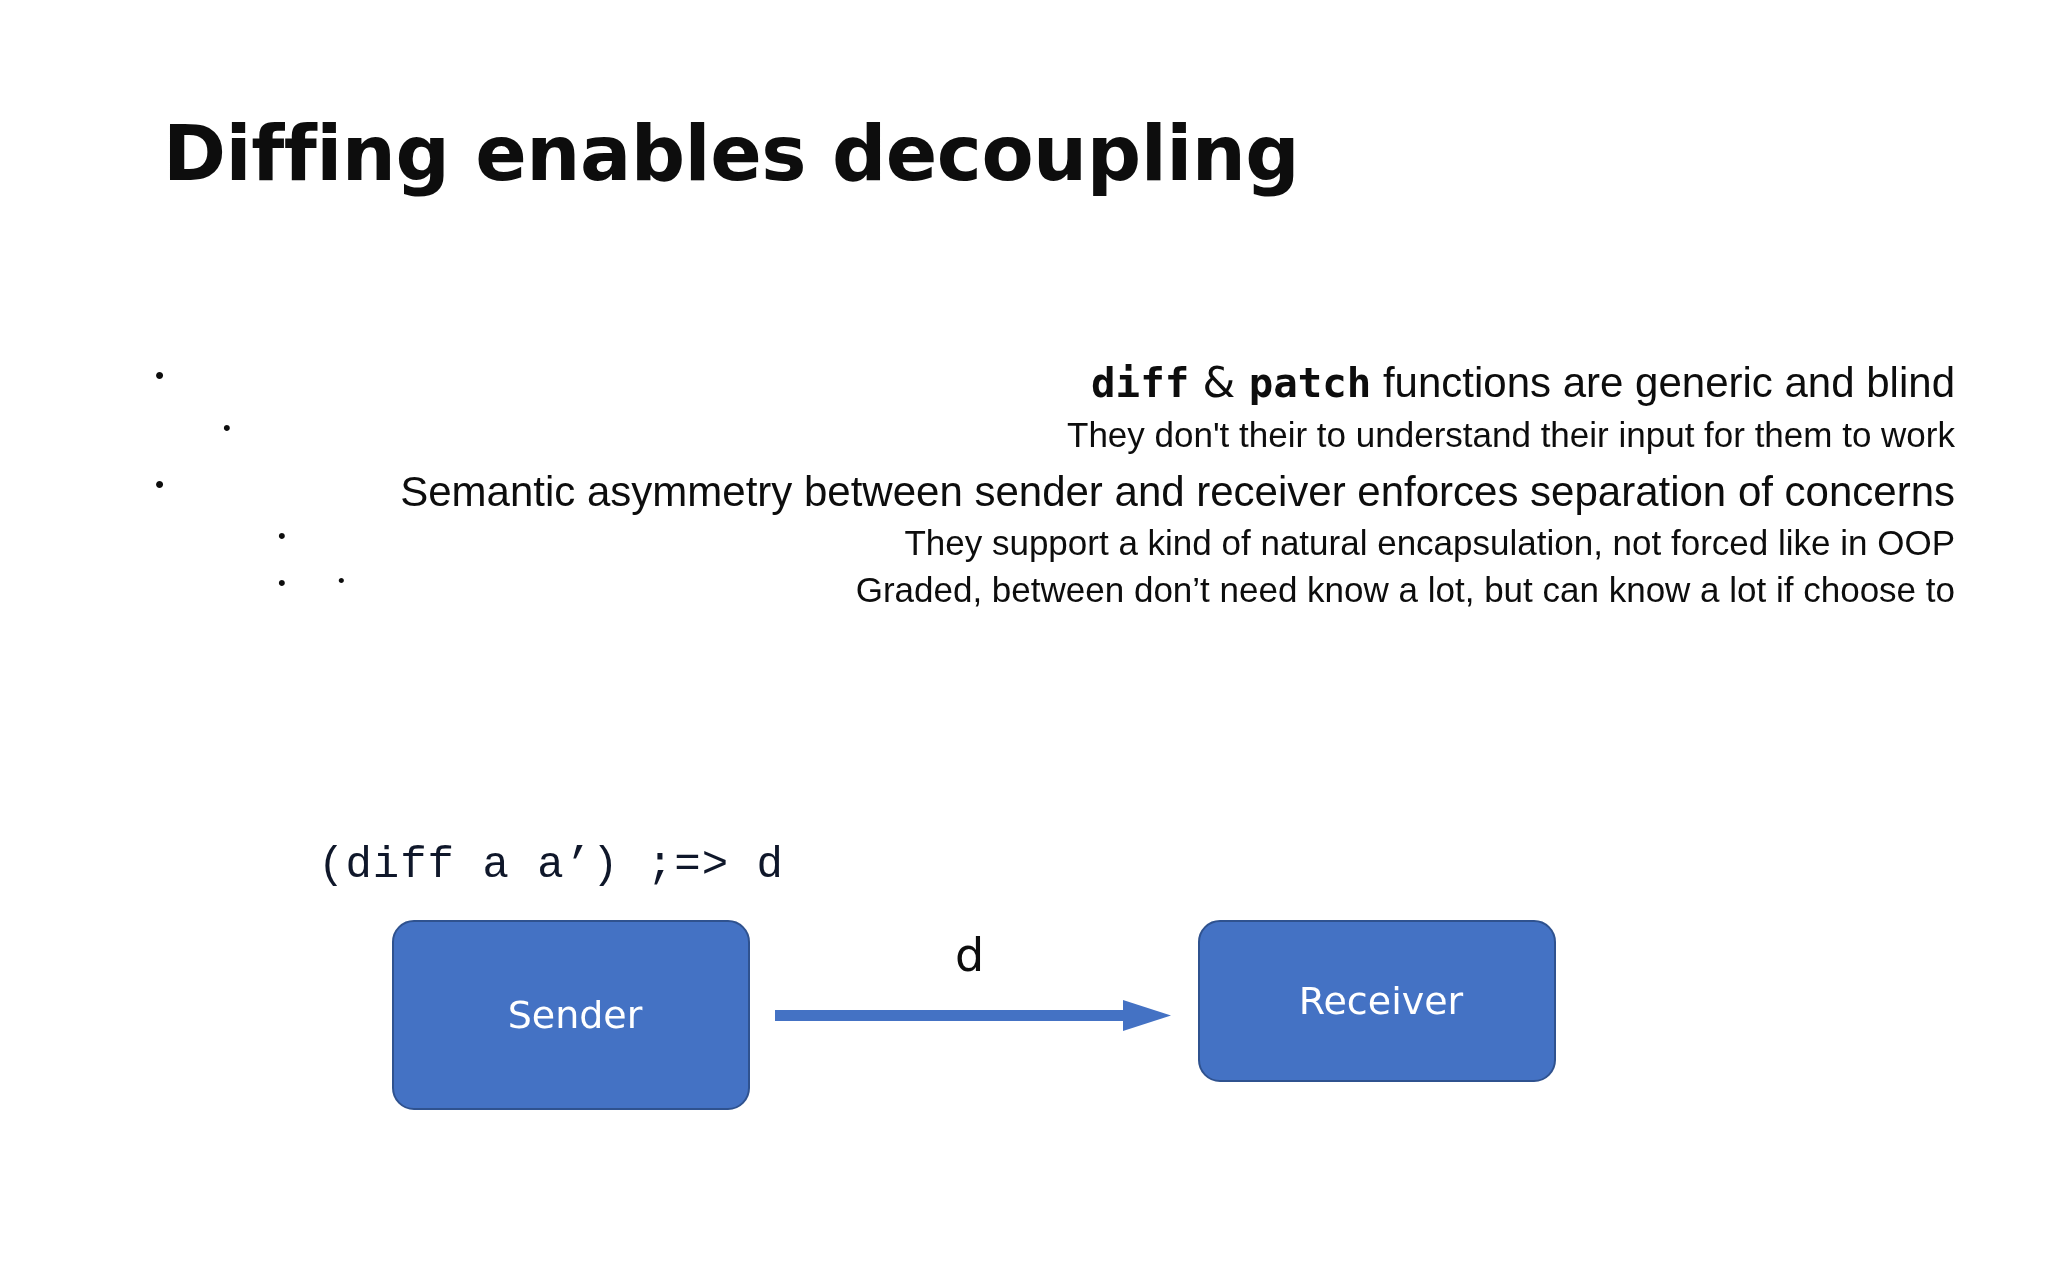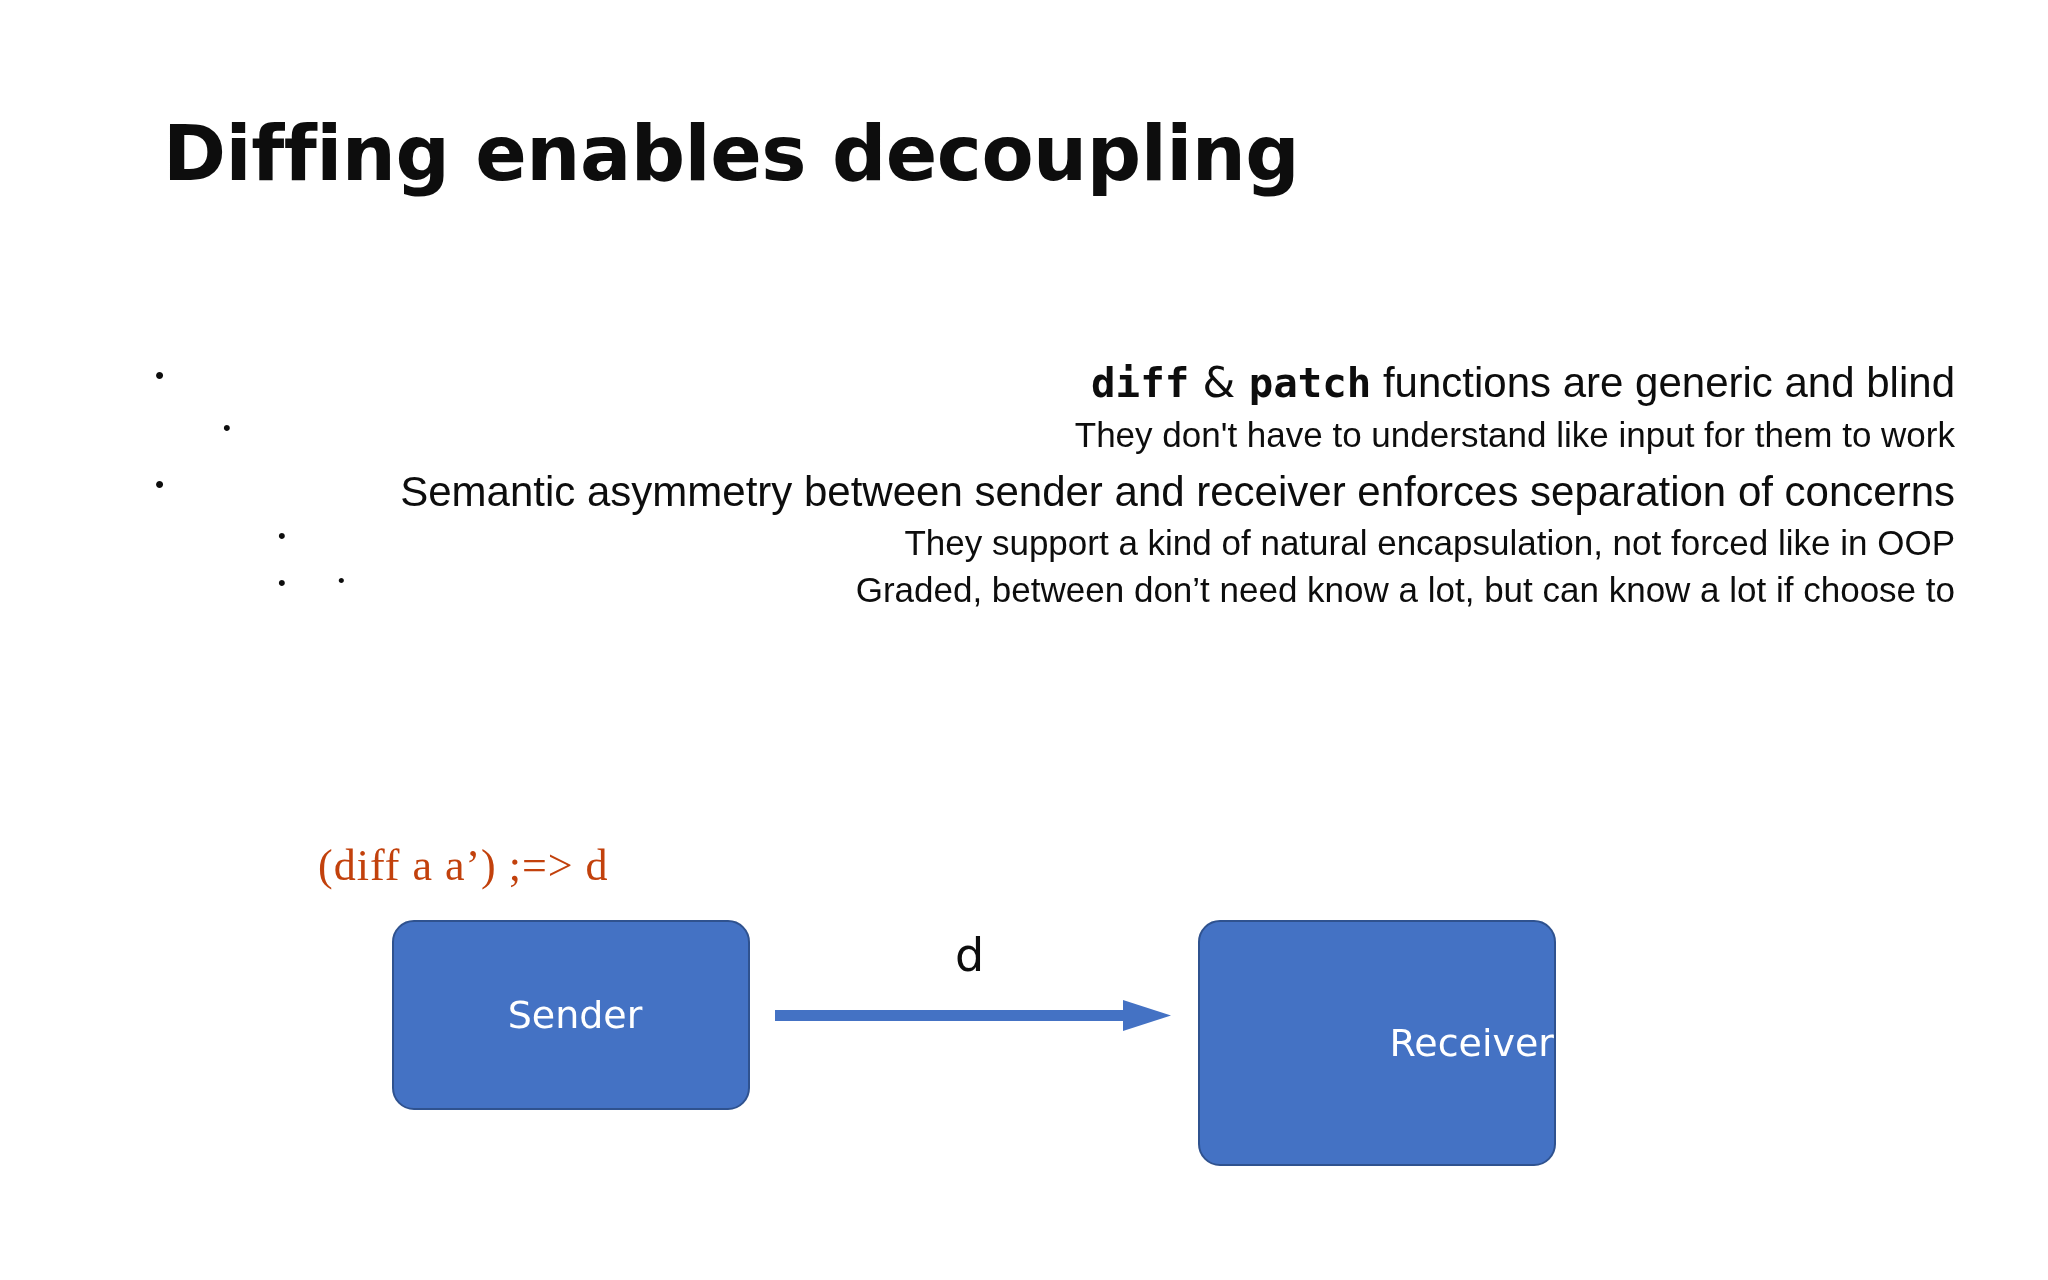--- a/index.html
+++ b/index.html
@@ -123,24 +123,24 @@
   .diagram {
     position: absolute;
     left: 0;
     top: 820px;
     width: 2048px;
     height: 300px;
   }
 
   .code {
     position: absolute;
-    font-family: Liberation Serif, serif;
+    font-family: Liberation Mono, monospace;
     font-size: 44px;
     letter-spacing: 1px;
-    color: #c2410c;
+    color: #0f172a;
     white-space: pre;
   }
   .code-left  { left: 318px; top: 20px; }
   .code-right { left: 1178px; top: 20px; }
 
   .node {
     position: absolute;
     background: #4472c4;
     border: 2px solid #2f528f;
     border-radius: 22px;
@@ -148,21 +148,21 @@
     font-family: "DejaVu Sans", sans-serif;
     font-size: 38px;
     font-weight: 400;
     display: flex;
     align-items: center;
     justify-content: center;
     box-sizing: border-box;
     padding-left: 8px;
   }
   .node-sender   { left: 392px;  top: 100px; width: 358px; height: 190px; }
-  .node-receiver { left: 1198px; top: 100px; width: 358px; height: 246px; justify-content: flex-end; }
+  .node-receiver { left: 1198px; top: 100px; width: 358px; height: 162px; }
 
   .arrow {
     position: absolute;
     left: 775px;
     top: 178px;
     width: 398px;
     height: 36px;
   }
   .arrow-label {
     position: absolute;
@@ -183,21 +183,21 @@
 
   <div class="body">
 
     <div class="bullet lvl1 row-1">
       <span class="marker">•</span>
       <span class="btext"><span class="mono-b">diff</span><span class="amp"> &amp; </span><span class="mono-b">patch</span><span> functions are generic and blind</span></span>
     </div>
 
     <div class="bullet lvl2 row-2">
       <span class="marker">•</span>
-      <span class="btext">They don't have to understand like input for them to work</span>
+      <span class="btext">They don't their to understand their input for them to work</span>
     </div>
 
     <div class="bullet lvl1 row-3">
       <span class="marker">•</span>
       <span class="btext">Semantic asymmetry between sender and receiver enforces separation of concerns</span>
     </div>
 
     <div class="bullet lvl3 row-4">
       <span class="marker">•</span>
       <span class="btext">They support a kind of natural encapsulation, not forced like in OOP</span>

